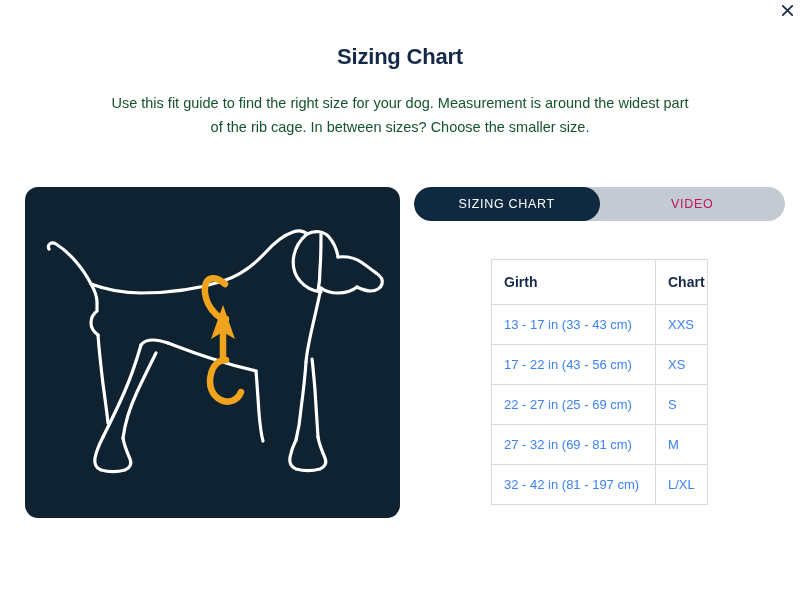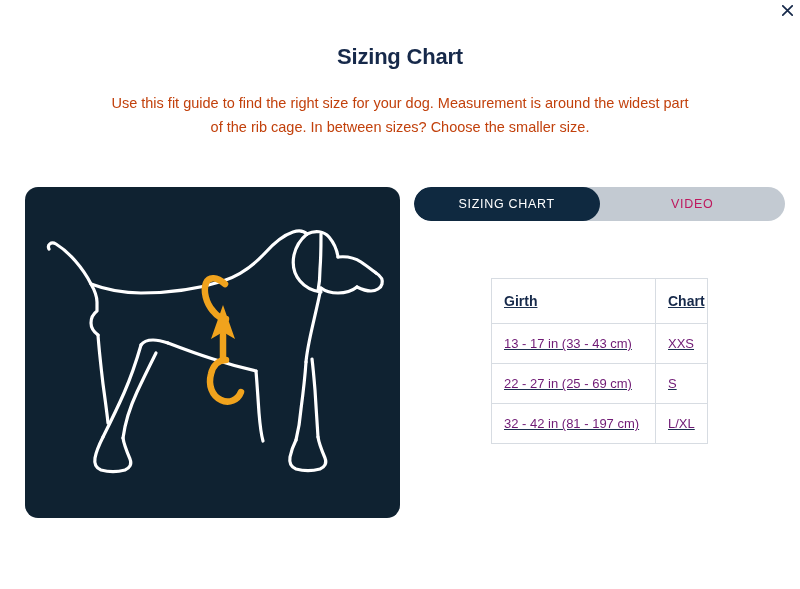--- a/index.html
+++ b/index.html
@@ -43,21 +43,21 @@
     color: #16294a;
     letter-spacing: -0.2px;
     margin: 0;
     line-height: 1.2;
   }
   .modal-desc {
     width: 590px;
     margin: 22px auto 0 auto;
     font-size: 14.5px;
     line-height: 1.62;
-    color: #c2410c;
+    color: #14532d;
     text-align: center;
   }
 
   
   .modal-body {
     position: relative;
     margin-top: 48px;
     height: 360px;
   }
 
@@ -114,23 +114,22 @@
   .tab.active {
     background: #0f2940;
     color: #ffffff;
     border-radius: 17px;
     position: relative;
     z-index: 2;
   }
 
   
   .size-table-wrap {
-    margin-top: 57px;
+    margin-top: 38px;
     margin-left: 77px;
-    text-decoration: underline;
   }
   table.size-table {
     border-collapse: collapse;
     width: 216px;
     table-layout: fixed;
   }
   table.size-table th,
   table.size-table td {
     border: 1px solid #d7dce2;
     text-align: left;
@@ -140,21 +139,21 @@
     vertical-align: middle;
     box-sizing: border-box;
   }
   table.size-table th {
     height: 45px;
     font-weight: bold;
     color: #16294a;
     font-size: 14px;
   }
   table.size-table td {
-    color: #701a75;
+    color: #3b82f6;
     font-weight: normal;
   }
   table.size-table th.col-girth,
   table.size-table td.col-girth { width: 164px; }
   table.size-table th.col-size,
   table.size-table td.col-size  { width: 52px; }
 </style>
 </head>
 <body>
 
@@ -294,22 +293,30 @@
             <th class="col-girth">Girth</th>
             <th class="col-size">Chart</th>
           </tr>
         </thead>
         <tbody>
           <tr>
             <td class="col-girth">13 - 17 in (33 - 43 cm)</td>
             <td class="col-size">XXS</td>
           </tr>
           <tr>
+            <td class="col-girth">17 - 22 in (43 - 56 cm)</td>
+            <td class="col-size">XS</td>
+          </tr>
+          <tr>
             <td class="col-girth">22 - 27 in (25 - 69 cm)</td>
             <td class="col-size">S</td>
+          </tr>
+          <tr>
+            <td class="col-girth">27 - 32 in (69 - 81 cm)</td>
+            <td class="col-size">M</td>
           </tr>
           <tr>
             <td class="col-girth">32 - 42 in (81 - 197 cm)</td>
             <td class="col-size">L/XL</td>
           </tr>
         </tbody>
       </table>
     </div>
 
   </div>

